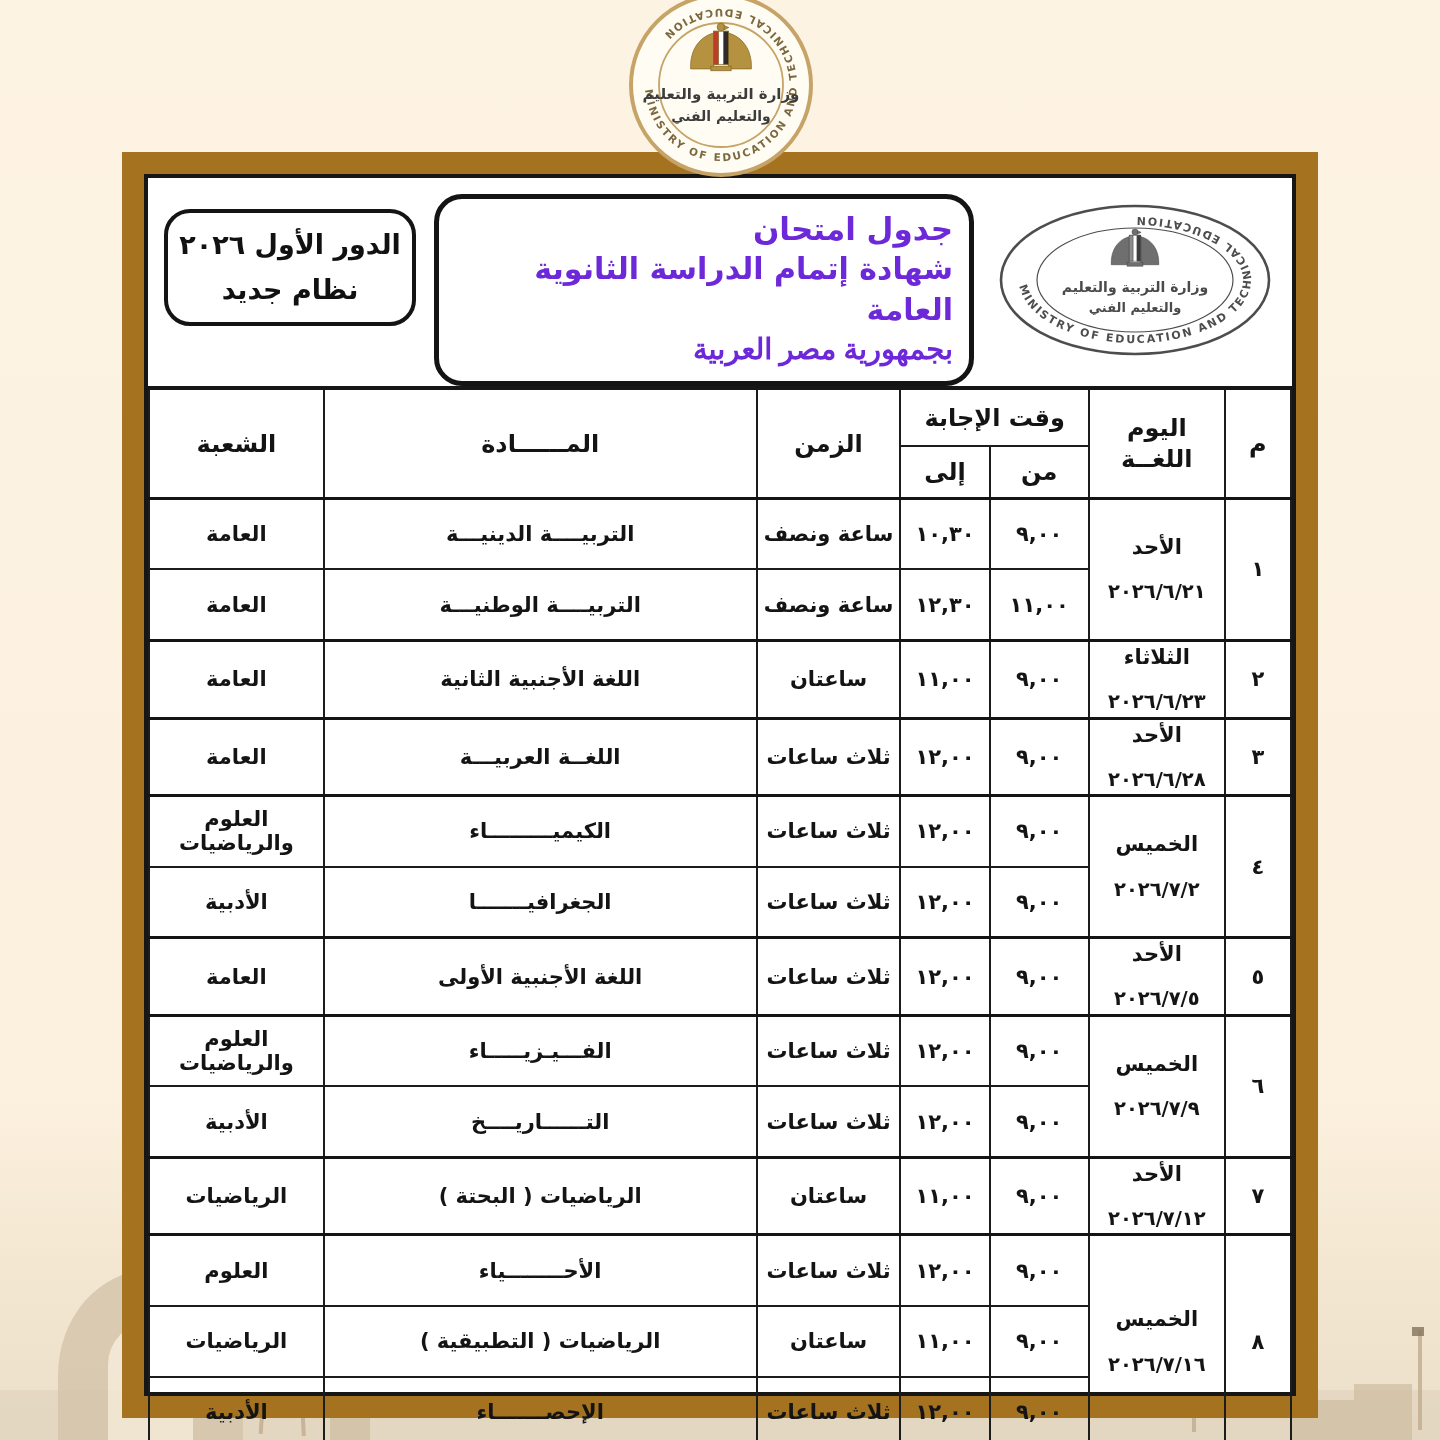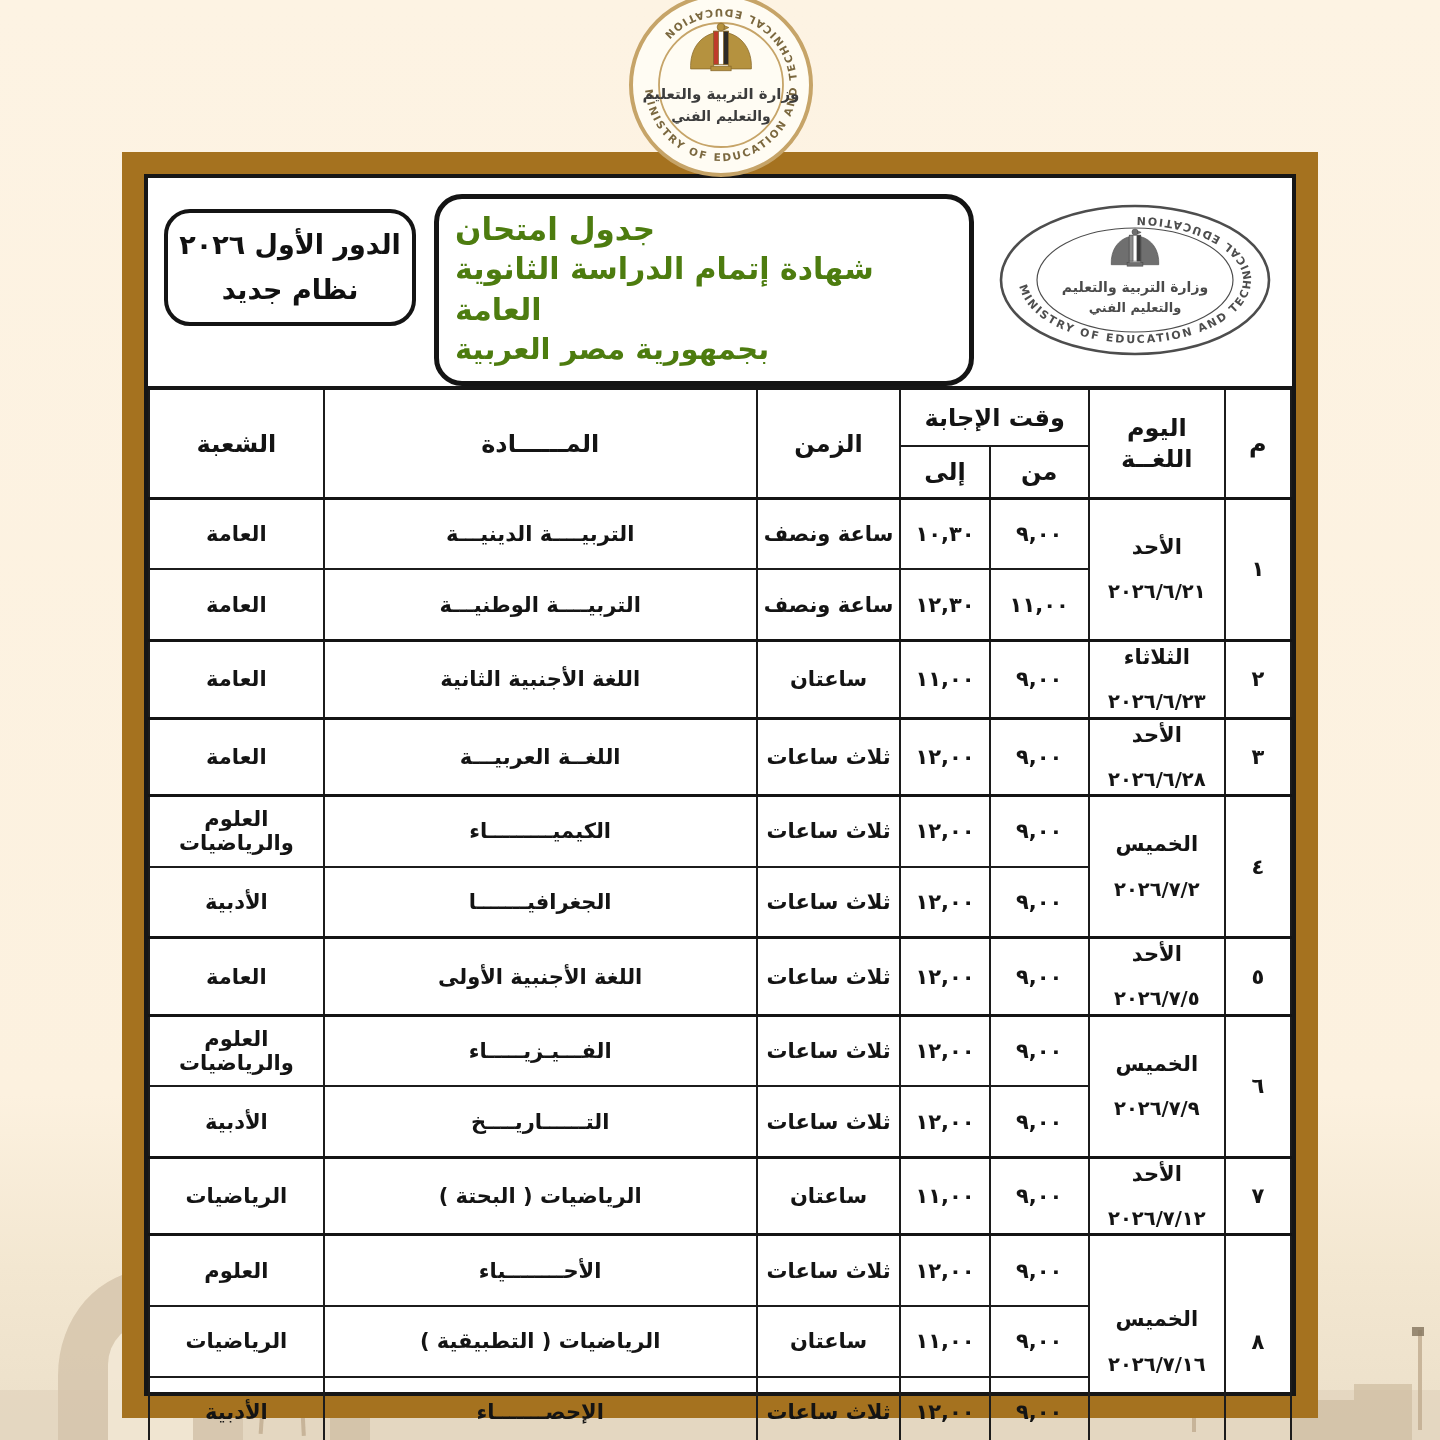--- a/index.html
+++ b/index.html
@@ -43,25 +43,25 @@
 
   
   .doc-header{flex:0 0 180px;display:flex;direction:ltr;justify-content:space-between;align-items:flex-start;
               padding:16px 14px 0 16px;box-sizing:border-box;}
   .session-box{
     direction:rtl;margin-top:15px;width:252px;box-sizing:border-box;border:4px solid #141414;border-radius:26px;
     padding:10px 8px;text-align:center;font-weight:bold;font-size:27px;line-height:1.65;color:#111;
   }
   .title-box{
     direction:rtl;width:540px;box-sizing:border-box;border:5px solid #141414;border-radius:28px;
-    padding:10px 16px 12px;text-align:left;font-weight:bold;color:#4d7c0f;
+    padding:10px 16px 12px;text-align:right;font-weight:bold;color:#6d28d9;
   }
   .title-box .l1{font-size:31px;line-height:1.3;}
   .title-box .l2{font-size:30px;line-height:1.35;}
-  .title-box .l3{font-size:29px;line-height:1.35;}
+  .title-box .l3{font-size:29px;line-height:1.35;font-family:Liberation Serif, serif;}
   .stamp{width:286px;height:160px;margin-top:6px;}
 
   
   table.exams{
     direction:rtl;width:100%;height:1032px;border-collapse:collapse;table-layout:fixed;
     border-top:4px solid #161616;color:#141414;
   }
   .exams th,.exams td{border:2px solid #1c1c1c;text-align:center;vertical-align:middle;font-weight:bold;padding:2px 4px;}
   .exams thead tr.h1{height:58px;}
   .exams thead tr.h2{height:52px;}

